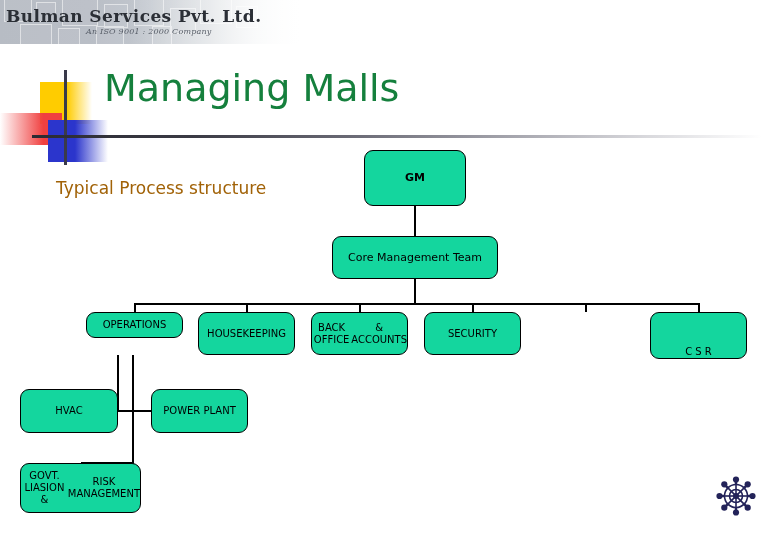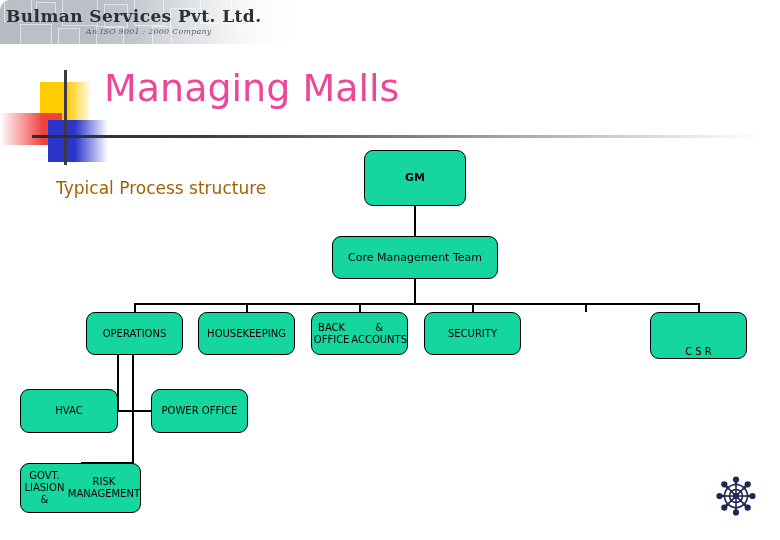--- a/index.html
+++ b/index.html
@@ -9,21 +9,20 @@
   }
   body {
     font-family: "DejaVu Sans", sans-serif;
   }
   #slide {
     position: relative;
     width: 780px;
     height: 540px;
     overflow: hidden;
     background: #ffffff;
-    border-radius: 10px;
   }
 
   
   .header-band {
     position: absolute;
     left: 0;
     top: 0;
     width: 780px;
     height: 44px;
     background: linear-gradient(to right,
@@ -106,21 +105,21 @@
     left: 42px; top: 0px;
     width: 3px; height: 95px;
     background: #3a3a4a;
   }
 
   .slide-title {
     position: absolute;
     left: 104px;
     top: 66px;
     font-size: 38px;
-    color: #ec4899;
+    color: #15803d;
     white-space: nowrap;
   }
   .title-rule {
     position: absolute;
     left: 32px;
     top: 135px;
     width: 730px;
     height: 3px;
     background: linear-gradient(to right,
                 #2b2b33 0%, #3a3a44 22%, #6d6d78 45%,
@@ -225,21 +224,21 @@
   <div class="conn" style="left:81px; top:462px; width:53px; height:2px;"></div>
 
   <div class="node bold" style="left:364px; top:150px; width:102px; height:56px;">
     <span>GM</span>
   </div>
 
   <div class="node big" style="left:332px; top:236px; width:166px; height:43px;">
     <span>Core Management Team</span>
   </div>
 
-  <div class="node" style="left:86px; top:312px; width:97px; height:43px;">
+  <div class="node" style="left:86px; top:312px; width:97px; height:26px;">
     <span>OPERATIONS</span>
   </div>
 
   <div class="node" style="left:198px; top:312px; width:97px; height:43px;">
     <span>HOUSEKEEPING</span>
   </div>
 
   <div class="node" style="left:311px; top:312px; width:97px; height:43px; flex-direction:row;">
     <span>BACK OFFICE</span>
     <span>&amp; ACCOUNTS</span>
@@ -252,21 +251,21 @@
 
   <div class="node" style="left:650px; top:312px; width:97px; height:47px;align-items:flex-end;">
     <span>C S R</span>
   </div>
 
   <div class="node" style="left:20px; top:389px; width:98px; height:44px;">
     <span>HVAC</span>
   </div>
 
   <div class="node" style="left:151px; top:389px; width:97px; height:44px;">
-    <span>POWER OFFICE</span>
+    <span>POWER PLANT</span>
   </div>
 
   <div class="node" style="left:20px; top:463px; width:121px; height:50px; flex-direction:row;">
     <span>GOVT. LIASION &amp;</span>
     <span>RISK  MANAGEMENT</span>
   </div>
 
   <div class="wheel">
     <svg viewBox="0 0 44 44" width="44" height="44">
       <g stroke="#232359" fill="none" stroke-width="1.6">

